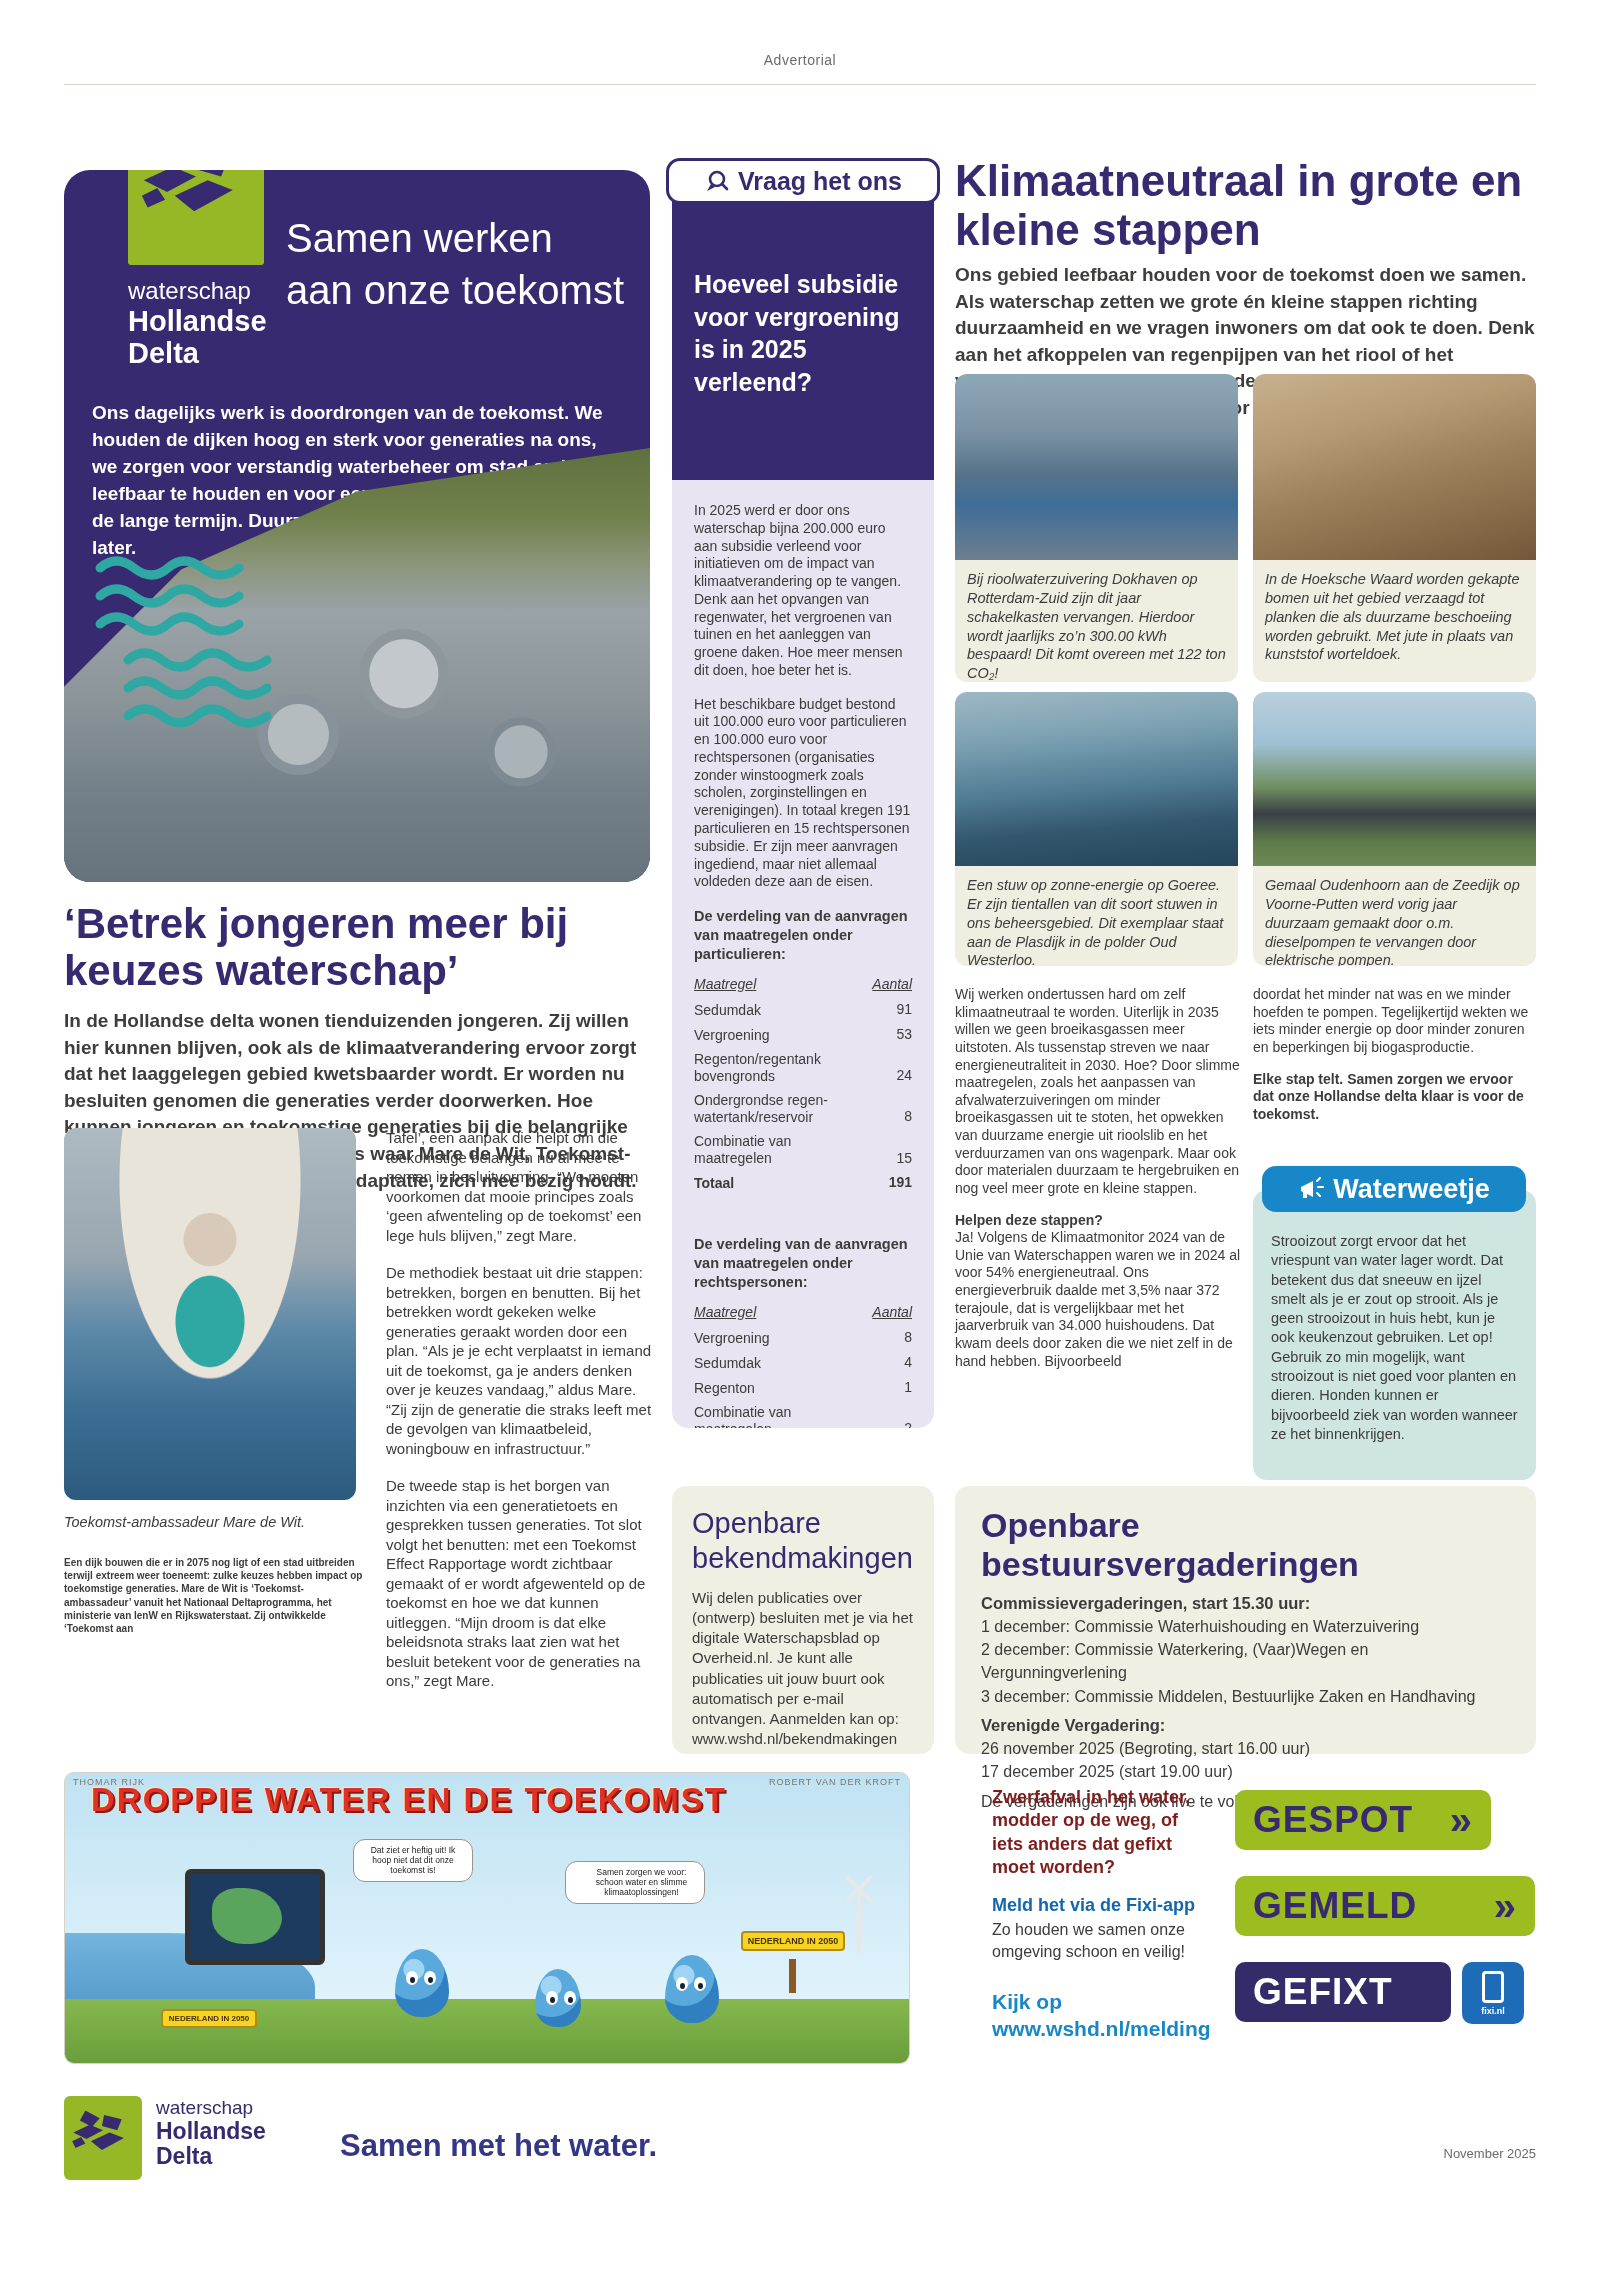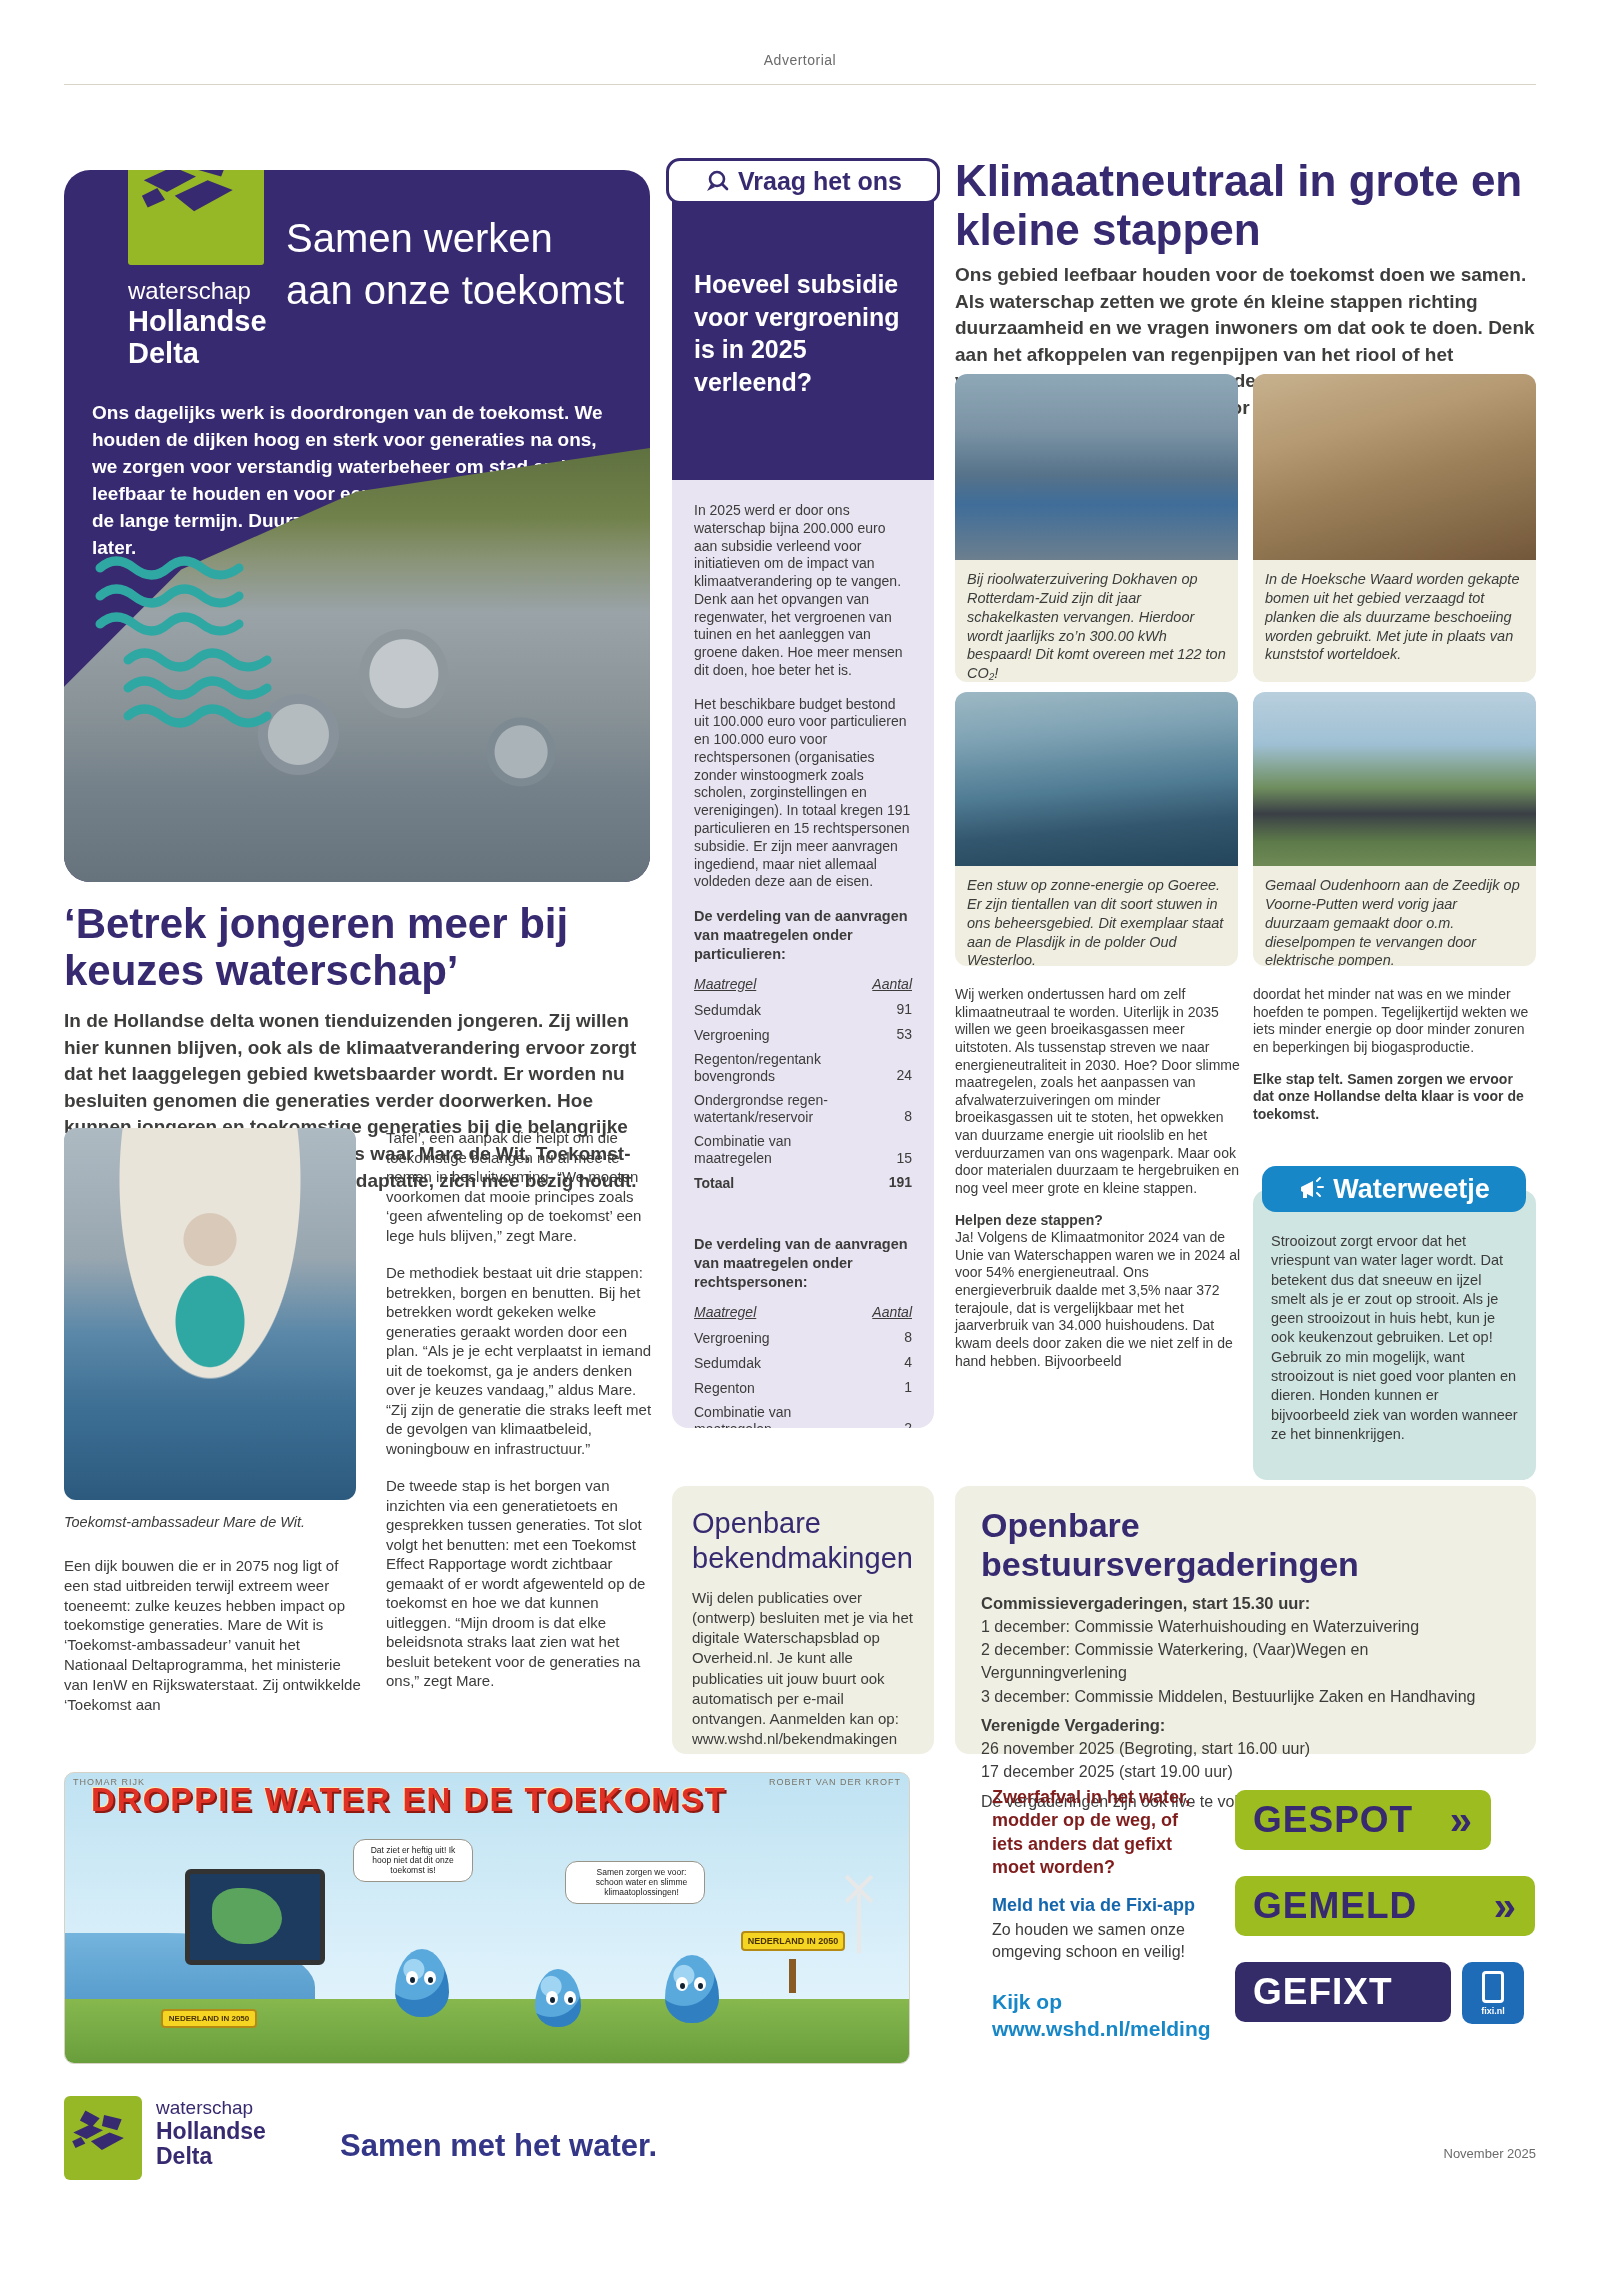--- a/index.html
+++ b/index.html
@@ -31,21 +31,21 @@
   .h2{color:#382a70;font-weight:800;}
   .jong-title{left:64px;top:900px;width:586px;font-size:42px;line-height:1.12;}
   .jong-intro{left:64px;top:1008px;width:586px;font-size:19px;font-weight:700;line-height:1.4;color:#3d3d3c;}
   .portrait{left:64px;top:1128px;width:292px;height:372px;border-radius:12px;
     background:
       radial-gradient(circle at 50% 30%, #d9c9b8 0 26px, rgba(0,0,0,0) 27px),
       radial-gradient(ellipse at 50% 52%, #2fa8a4 0 34px, rgba(0,0,0,0) 35px),
       radial-gradient(ellipse at 50% 14%, #e8e4da 0 90px, rgba(0,0,0,0) 91px),
       linear-gradient(180deg,#aebac2 0%,#98a6b0 35%,#5b88a8 55%,#3d6f94 75%,#2c5a7e 100%);}
   .portrait-caption{left:64px;top:1514px;width:300px;font-size:14.5px;font-style:italic;color:#3c3c3b;}
-  .jong-colL{left:64px;top:1556px;width:300px;font-size:15px;line-height:1.32;}
+  .jong-colL{left:64px;top:1556px;width:300px;font-size:10px;line-height:1.32;font-weight:bold;}
   .jong-colR{left:386px;top:1128px;width:266px;font-size:15px;line-height:1.3;}
   .jong-colR p{margin:0 0 18px 0;}
   
   .vraag-wrap{left:672px;top:180px;width:262px;height:1248px;border-radius:16px;overflow:hidden;background:#e9e4f2;}
   .vraag-head{width:262px;height:300px;background:#382a70;padding:88px 22px 0 22px;}
   .vraag-head .q{color:#fff;font-size:25px;font-weight:800;line-height:1.3;}
   .vraag-pill{left:666px;top:158px;width:274px;height:46px;background:#fff;border:3px solid #382a70;
       border-radius:14px;display:flex;align-items:center;justify-content:center;gap:8px;z-index:5;}
   .vraag-pill span{color:#382a70;font-size:25px;font-weight:800;}
   .vraag-body{padding:22px 22px 0 22px;font-size:14px;line-height:1.27;}

